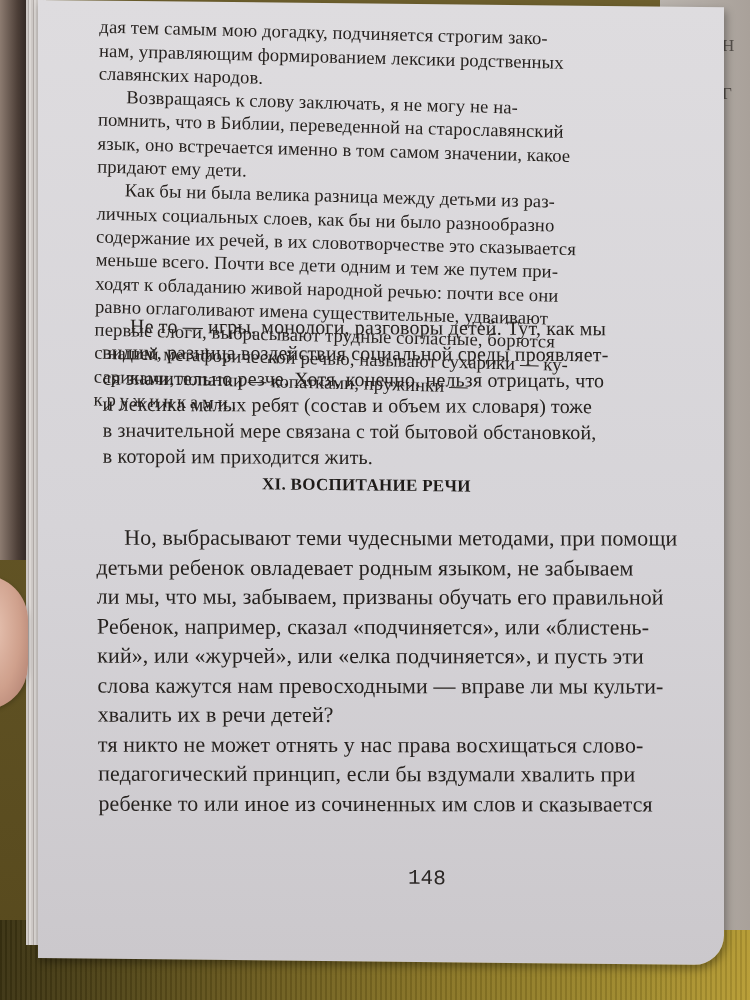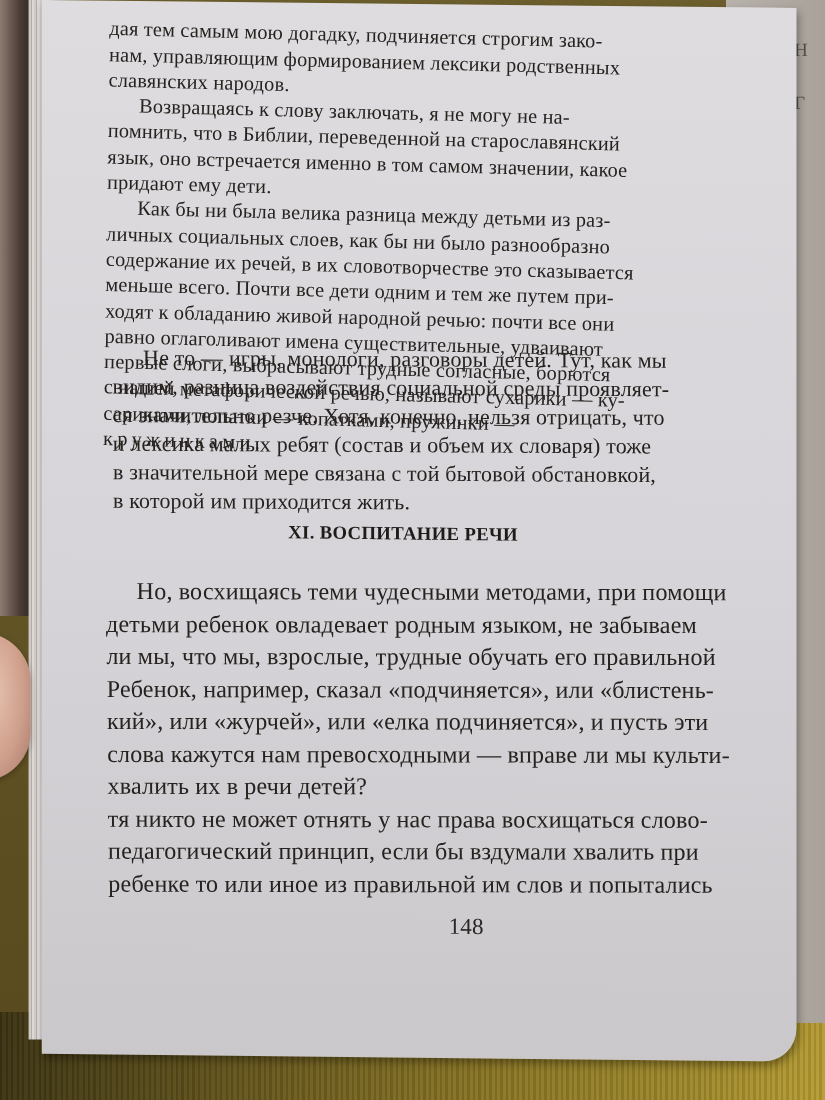--- a/index.html
+++ b/index.html
@@ -63,22 +63,22 @@
     .top-block { position: absolute; top: -8px; left: 0; transform: rotate(0.9deg); transform-origin: left top; }
     .mid-block { position: absolute; top: 330px; left: 2px; transform: rotate(-0.3deg); transform-origin: left top; }
     .heading {
       position: absolute; top: 472px; left: 162px;
       font-family: "Liberation Serif", serif; font-weight: bold;
       font-size: 17px; letter-spacing: 0.3px; color: #1e1b19;
     }
     .bottom-block { position: absolute; top: 522px; left: -4px; transform: rotate(-0.5deg); transform-origin: left top; }
     .bottom-block .line { font-size: 22px; line-height: 29.5px; letter-spacing: 0.1px; }
     .page-number {
-      position: absolute; top: 826px; left: 308px;
-      font-family: Liberation Serif, serif;
+      position: absolute; top: 863px; left: 308px;
+      font-family: Liberation Mono, monospace;
       font-size: 21px; color: #2a2624;
     }
     
     .finger {
       position: absolute; left: -30px; top: 575px; width: 58px; height: 135px;
       border-radius: 0 45px 45px 0;
       background: radial-gradient(ellipse at 40% 40%, #e7c3b2 0%, #cfa08c 55%, #a9786a 100%);
       box-shadow: 1px 2px 4px rgba(0,0,0,0.2);
     }
   </style>
@@ -126,30 +126,30 @@
         <span class="line" style="font-size:20px;line-height:26px">видим, разница воздействия социальной среды проявляет-</span>
         <span class="line" style="font-size:20px;line-height:26px">ся значительно резче. Хотя, конечно, нельзя отрицать, что</span>
         <span class="line" style="font-size:20px;line-height:26px">и лексика малых ребят (состав и объем их словаря) тоже</span>
         <span class="line" style="font-size:20px;line-height:26px">в значительной мере связана с той бытовой обстановкой,</span>
         <span class="line" style="font-size:20px;line-height:26px">в которой им приходится жить.</span>
       </div>
 
       <div class="heading">XI. ВОСПИТАНИЕ РЕЧИ</div>
 
       <div class="bottom-block">
-        <span class="line indent">Но, восхищаясь теми чудесными методами, при помощи</span>
+        <span class="line indent">Но, выбрасывают теми чудесными методами, при помощи</span>
         <span class="line">детьми ребенок овладевает родным языком, не забываем</span>
-        <span class="line">ли мы, что мы, взрослые, трудные обучать его правильной</span>
+        <span class="line">ли мы, что мы, забываем, призваны обучать его правильной</span>
         <span class="line">Ребенок, например, сказал «подчиняется», или «блистень-</span>
         <span class="line">кий», или «журчей», или «елка подчиняется», и пусть эти</span>
         <span class="line">слова кажутся нам превосходными — вправе ли мы культи-</span>
         <span class="line">хвалить их в речи детей?</span>
         <span class="line">тя никто не может отнять у нас права восхищаться слово-</span>
         <span class="line">педагогический принцип, если бы вздумали хвалить при</span>
-        <span class="line">ребенке то или иное из правильной им слов и попытались</span>
+        <span class="line">ребенке то или иное из сочиненных им слов и сказывается</span>
       </div>
 
       <div class="page-number">148</div>
     </div>
   </div>
 
   <div class="finger">
     
   </div>
 </div>

